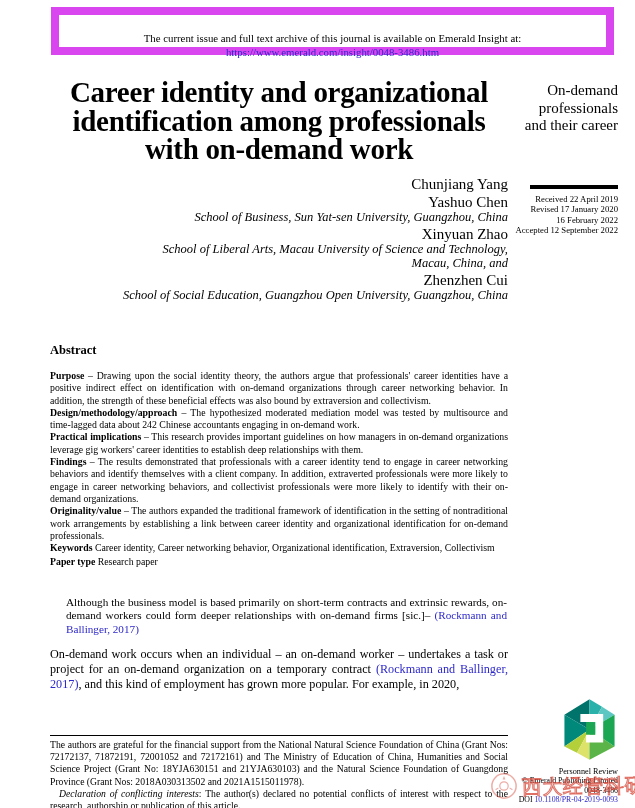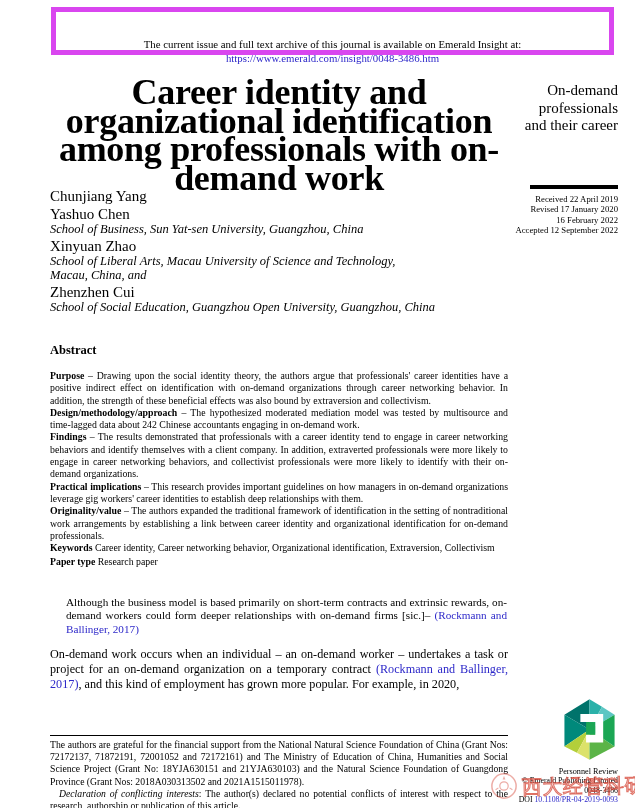--- a/index.html
+++ b/index.html
@@ -5,42 +5,42 @@
   * { margin:0; padding:0; box-sizing:border-box; }
   body { background:#e8e8e8; }
   .page {
     position:relative; width:635px; height:808px; background:#ffffff;
     font-family:"Liberation Serif", serif; color:#000; overflow:hidden;
     margin:0 auto;
   }
   
   .banner {
     position:absolute; left:51px; top:7px; width:563px; height:48px;
-    border:5px solid #d946ef; text-align:center; padding-top:25px;
+    border:8px solid #d946ef; text-align:center; padding-top:16px;
     font-size:10.8px; line-height:14px;
   }
   .banner a { font-weight:normal; text-decoration:none;text-align:center; }
 
   
   .article-title {
     position:absolute; left:48px; top:78px; width:462px; text-align:center;
-    font-size:36px; line-height:28.5px; font-weight:bold; letter-spacing:-0.3px;
+    font-size:29px; line-height:28.5px; font-weight:bold; letter-spacing:-0.3px;
   }
   .running-title {
     position:absolute; top:82px; right:17px; width:104px; text-align:right;
     font-size:15px; line-height:17.5px;
   }
   .sidebar-rule { position:absolute; top:185px; right:17px; width:88px; height:4px; background:#000; }
   .dates {
     position:absolute; top:194px; right:17px; text-align:right;
     font-size:8.7px; line-height:10.4px;
   }
 
   
-  .authors { position:absolute; left:50px; top:176px; width:458px; text-align:left;margin-top:12px; }
+  .authors { position:absolute; left:50px; top:176px; width:458px; text-align:right; }
   .author-name { font-size:15px; line-height:16px; margin-top:2px; }
   .authors .author-name:first-child { margin-top:0; }
   .author-affil { font-size:12.5px; line-height:14px; font-style:italic; }
 
   
   .abstract { position:absolute; left:50px; top:343px; width:458px; }
   .abstract h2 { font-size:12.5px; line-height:15px; margin-bottom:12px; }
   .abstract p { font-size:9.8px; line-height:12.3px; text-align:justify; }
   .abstract p.nojust { text-align:left; }
   .abstract b { font-weight:bold; }
@@ -123,22 +123,22 @@
       <div>Macau, China, and</div>
     </div>
     <div class="author-name">Zhenzhen Cui</div>
     <div class="author-affil">School of Social Education, Guangzhou Open University, Guangzhou, China</div>
   </div>
 
   <div class="abstract">
     <h2>Abstract</h2>
     <p><b>Purpose</b> <span>– Drawing upon the social identity theory, the authors argue that professionals' career identities have a positive indirect effect on identification with on-demand organizations through career networking behavior. In addition, the strength of these beneficial effects was also bound by extraversion and collectivism.</span></p>
     <p><b>Design/methodology/approach</b> <span>– The hypothesized moderated mediation model was tested by multisource and time-lagged data about 242 Chinese accountants engaging in on-demand work.</span></p>
+    <p><b>Practical implications</b> <span>– This research provides important guidelines on how managers in on-demand organizations leverage gig workers' career identities to establish deep relationships with them.</span></p>
     <p><b>Findings</b> <span>– The results demonstrated that professionals with a career identity tend to engage in career networking behaviors and identify themselves with a client company. In addition, extraverted professionals were more likely to engage in career networking behaviors, and collectivist professionals were more likely to identify with their on-demand organizations.</span></p>
-    <p><b>Practical implications</b> <span>– This research provides important guidelines on how managers in on-demand organizations leverage gig workers' career identities to establish deep relationships with them.</span></p>
     <p><b>Originality/value</b> <span>– The authors expanded the traditional framework of identification in the setting of nontraditional work arrangements by establishing a link between career identity and organizational identification for on-demand professionals.</span></p>
     <p class="nojust"><b>Keywords</b> <span>Career identity, Career networking behavior, Organizational identification, Extraversion, Collectivism</span></p>
     <p class="nojust paper-type"><b>Paper type</b> <span>Research paper</span></p>
   </div>
 
   <div class="pull-quote">
     <span>Although the business model is based primarily on short-term contracts and extrinsic rewards, on-demand workers could form deeper relationships with on-demand firms [sic.]– </span><a href="#" class="blue">(Rockmann and Ballinger, 2017)</a>
   </div>
 
   <div class="intro">

